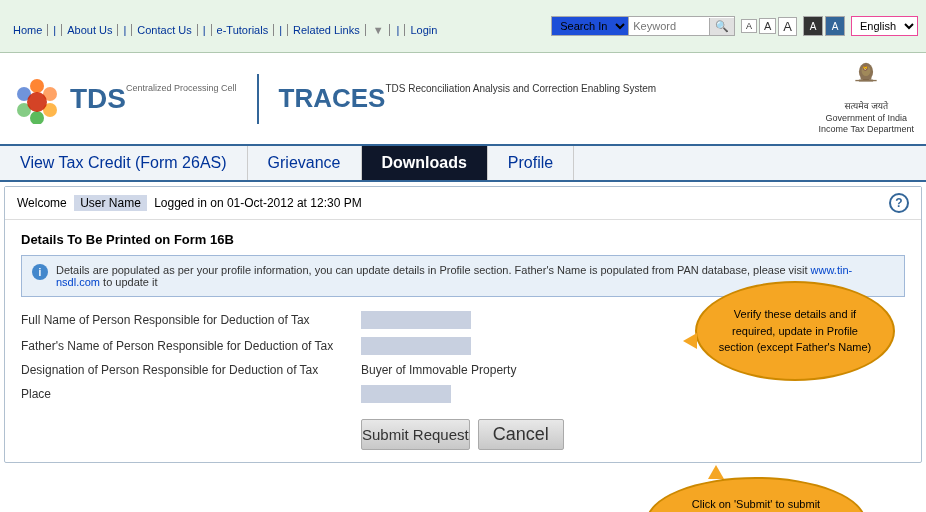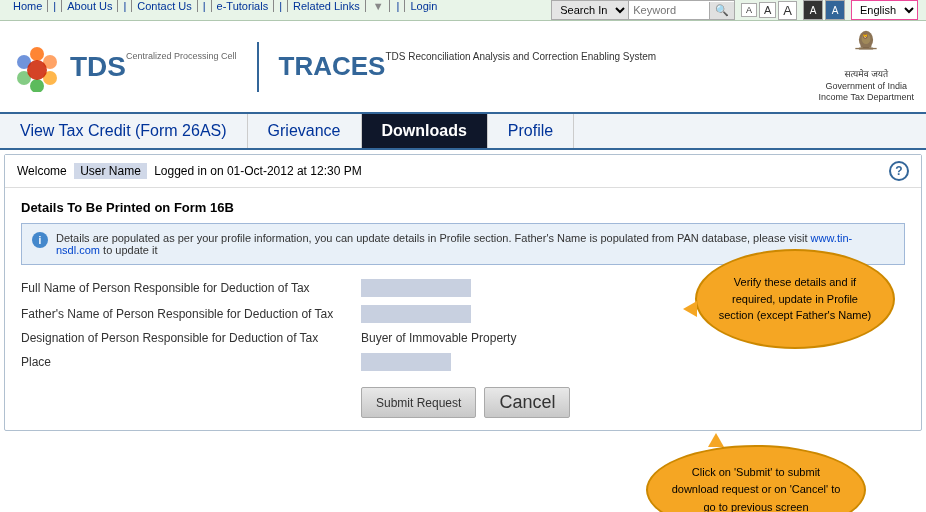--- a/index.html
+++ b/index.html
@@ -2,39 +2,39 @@
 <html><head>
   <meta charset="utf-8">
   <style>
     * { margin: 0; padding: 0; box-sizing: border-box; }
     body { font-family: Arial, sans-serif; font-size: 12px; background: #fff; width: 926px; }
 
     
     .top-nav {
       background: #e8f4e8;
       border-bottom: 1px solid #b0c8b0;
-      padding: 0 8px;
-      display: flex;
-      align-items: flex-start;
+      padding: 16px 8px;
+      display: flex;
+      align-items: flex-end;
       justify-content: space-between;
       font-size: 11px;
     }
     .top-nav-left { display: flex; gap: 0; align-items: center; }
     .top-nav-left a, .top-nav-left span {
       color: #003399;
       text-decoration: none;
       padding: 0 5px;
       border-right: 1px solid #888;
       cursor: pointer;
     }
     .top-nav-left a:last-child { border-right: none; }
     .top-nav-right { display: flex; align-items: center; gap: 6px; }
     .search-box { display: flex; align-items: center; border: 1px solid #aaa; background: #fff; }
     .search-dropdown {
-      background: #e5e5e5;
+      background: #1d4ed8;
       border: none;
       border-right: 1px solid #aaa;
       padding: 2px 4px;
       font-size: 11px;
       cursor: pointer;
     }
     .search-input {
       border: none;
       outline: none;
       padding: 2px 4px;
@@ -205,23 +205,23 @@
       color: #333;
     }
     .btn-row {
       display: flex;
       gap: 8px;
       margin-top: 16px;
     }
     .btn-submit {
       background: linear-gradient(to bottom, #e8e8e8, #c8c8c8);
       border: 1px solid #aaa;
-      padding: 4px 14px;
-      cursor: pointer;
-      font-size: 12px;
+      padding: 4px 0;
+      cursor: pointer;
+      font-size: 15px;
       color: #333;
       border-radius: 2px;
     }
     .btn-cancel {
       background: linear-gradient(to bottom, #e8e8e8, #c8c8c8);
       border: 1px solid #aaa;
       padding: 4px 14px;
       cursor: pointer;
       font-size: 18px;
       color: #333;

